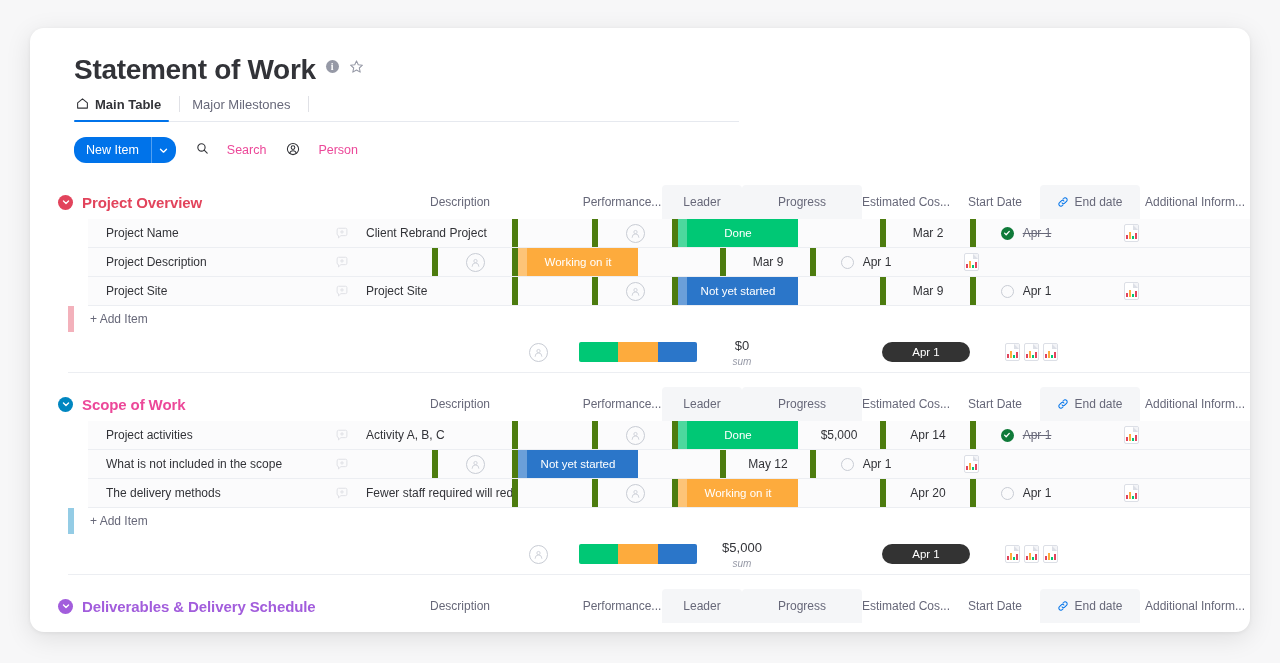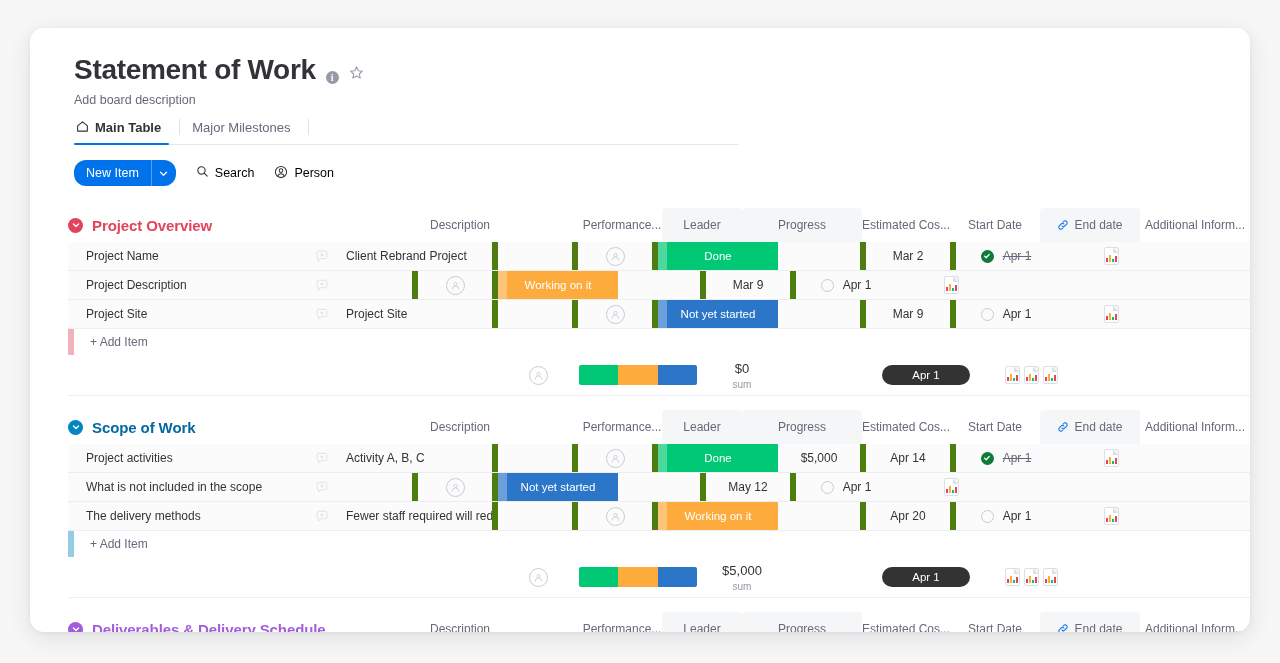--- a/index.html
+++ b/index.html
@@ -26,21 +26,21 @@
     width: 1220px;
     height: 604px;
     background: #ffffff;
     border-radius: 14px;
     box-shadow: 0 6px 26px rgba(0,0,0,0.10), 0 1px 4px rgba(0,0,0,0.06);
     overflow: hidden;
   }
 
   
   .board-header { padding: 28px 0 0 44px; }
-  .title-row { display: flex; align-items: flex-end; gap: 10px; }
+  .title-row { display: flex; align-items: flex-start; gap: 10px; }
   .board-title {
     font-size: 28px;
     font-weight: bold;
     color: #323338;
     letter-spacing: -0.3px;
     line-height: 1;
   }
   .info-icon {
     width: 13px; height: 13px; border-radius: 50%;
     background: #9699a6; color: #fff;
@@ -101,32 +101,32 @@
     border-radius: 12px; height: 26px;
     font-size: 12.5px; cursor: pointer;
     overflow: hidden;
   }
   .new-item-label { padding: 0 12px; display: flex; align-items: center; }
   .new-item-caret {
     width: 24px; display: flex; align-items: center; justify-content: center;
     border-left: 1px solid rgba(255,255,255,0.32);
   }
   .tool-btn {
-    display: flex; align-items: center; gap: 6px;
-    font-size: 12.5px; color: #000000; cursor: pointer; text-align: center;
+    display: flex; align-items: center; gap: 18px;
+    font-size: 12.5px; color: #ec4899; cursor: pointer; text-align: center;
   }
 
   
   .table-area { margin-top: 22px; }
 
   
   .group-head {
     display: flex; align-items: center;
     height: 34px;
-    padding-left: 38px;
+    padding-left: 28px;
   }
   .group-caret {
     width: 15px; height: 15px; border-radius: 50%;
     display: flex; align-items: center; justify-content: center;
     flex: none; margin-right: 9px;
   }
   .group-title {
     font-size: 15px; font-weight: bold; letter-spacing: -0.1px;
     white-space: nowrap;
   }
@@ -142,21 +142,21 @@
   }
   .hcell.shaded { background: #f5f6f8; border-radius: 4px 4px 0 0; }
   .hcell .linkglyph { margin-right: 5px; display: flex; }
 
   
   .item-row {
     display: flex; align-items: center;
     height: 28px;
     background: #fbfbfc;
     border-bottom: 1px solid #eceef2;
-    margin-left: 38px;
+    margin-left: 58px;
   }
   .item-row .accent { width: 6px; flex: none; }
   .item-row .cell {
     display: flex; align-items: center;
     font-size: 12px; color: #323338;
     box-sizing: border-box;
     height: 100%;
     border-right: 6px solid #4d7c0f;
     overflow: hidden; white-space: nowrap;
   }
@@ -230,21 +230,21 @@
   .sum-leader { width: 80px; display: flex; justify-content: center; }
   .sum-prog { width: 120px; display: flex; justify-content: center; }
   .progress-bar {
     width: 118px; height: 20px; border-radius: 2px; overflow: hidden; display: flex;
   }
   .progress-bar span { display: block; height: 100%; }
   .sum-cost {
     width: 88px; display: flex; flex-direction: column; align-items: center; justify-content: center;
   }
   .sum-cost .val { font-size: 13px; color: #323338; }
-  .sum-cost .lbl { font-size: 10px; color: #9699a6; margin-top: 3px; }
+  .sum-cost .lbl { font-size: 10px; color: #9699a6; margin-top: 3px; font-style: italic; }
   .sum-start { width: 90px; }
   .sum-end { width: 100px; display: flex; justify-content: center; }
   .date-pill {
     background: #333333; color: #fff; font-size: 11.5px;
     border-radius: 11px; padding: 4px 30px; white-space: nowrap;
   }
   .sum-addl { width: 110px; display: flex; justify-content: center; gap: 4px; }
 
   .spacer-gap { height: 14px; }
 </style>
@@ -257,21 +257,20 @@
     <div class="board-header">
       <div class="title-row">
         <div class="board-title">Statement of Work</div>
         <div class="info-icon">i</div>
         <div class="star-icon">
           <svg width="15" height="15" viewBox="0 0 24 24" fill="none" stroke="#9699a6" stroke-width="1.7" stroke-linejoin="round">
             <polygon points="12,3 14.8,9.2 21.5,9.9 16.5,14.4 17.9,21 12,17.6 6.1,21 7.5,14.4 2.5,9.9 9.2,9.2"></polygon>
           </svg>
         </div>
       </div>
-      <div class="board-desc">Add board description</div>
 
       <div class="tabs">
         <div class="tabs-underline"></div>
         <div class="tab active">
           <span>
             <svg width="13" height="13" viewBox="0 0 24 24" fill="none" stroke="#323338" stroke-width="2" stroke-linejoin="round" stroke-linecap="round">
               <path d="M3 11 L12 3.5 L21 11 V20.5 H3 Z"></path>
             </svg>
           </span>
           <span>Main Table</span>
@@ -514,21 +513,21 @@
             </span>
           </div>
         </div>
         <div class="spacer-gap"></div>
         <div class="group-head">
           <span class="group-caret" style="background:#0086c0">
             <svg width="8" height="8" viewBox="0 0 12 12" fill="none" stroke="#fff" stroke-width="2" stroke-linecap="round" stroke-linejoin="round">
               <path d="M2.2 4.4 L6 8.2 L9.8 4.4"></path>
             </svg>
           </span>
-          <span class="group-title" style="color:#0369a1">Scope of Work</span>
+          <span class="group-title" style="color:#ec4899">Scope of Work</span>
           <div class="group-head-cols">
             <div class="hcell" style="width:160px;justify-content:flex-start;padding-left:8px">Description</div>
             <div class="hcell" style="width:80px">Performance...</div>
             <div class="hcell shaded" style="width:80px">Leader</div>
             <div class="hcell shaded" style="width:120px">Progress</div>
             <div class="hcell" style="width:88px">Estimated Cos...</div>
             <div class="hcell" style="width:90px">Start Date</div>
             <div class="hcell shaded" style="width:100px"><span class="linkglyph">
                 <svg width="12" height="12" viewBox="0 0 20 20" fill="none" stroke="#0073ea" stroke-width="1.7" stroke-linecap="round">
                   <path d="M8.4 11.6 a3.4 3.4 0 0 0 4.8 0 l2.6-2.6 a3.4 3.4 0 1 0-4.8-4.8 l-1 1"></path>

